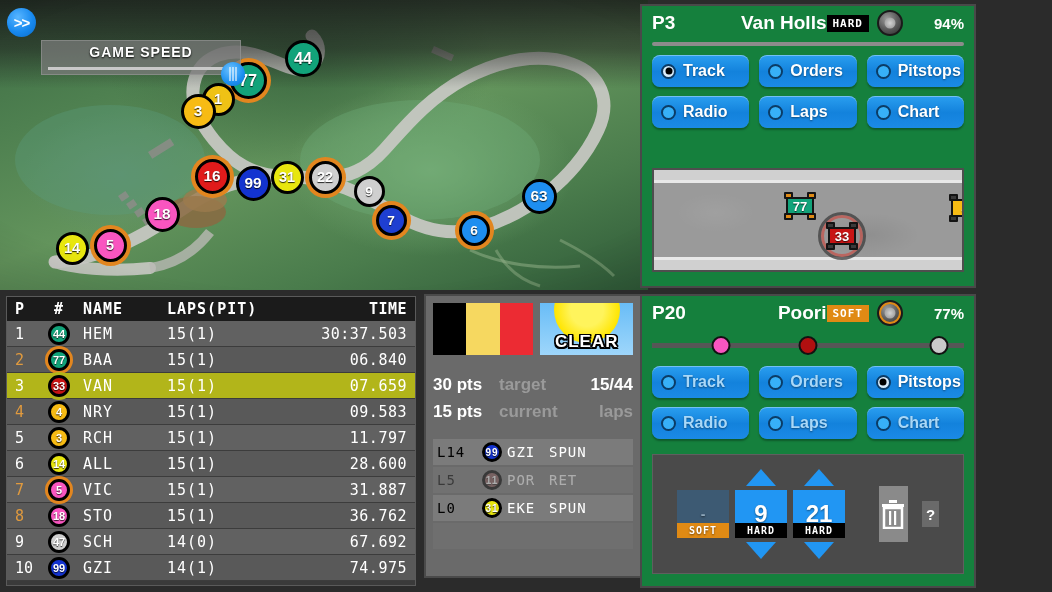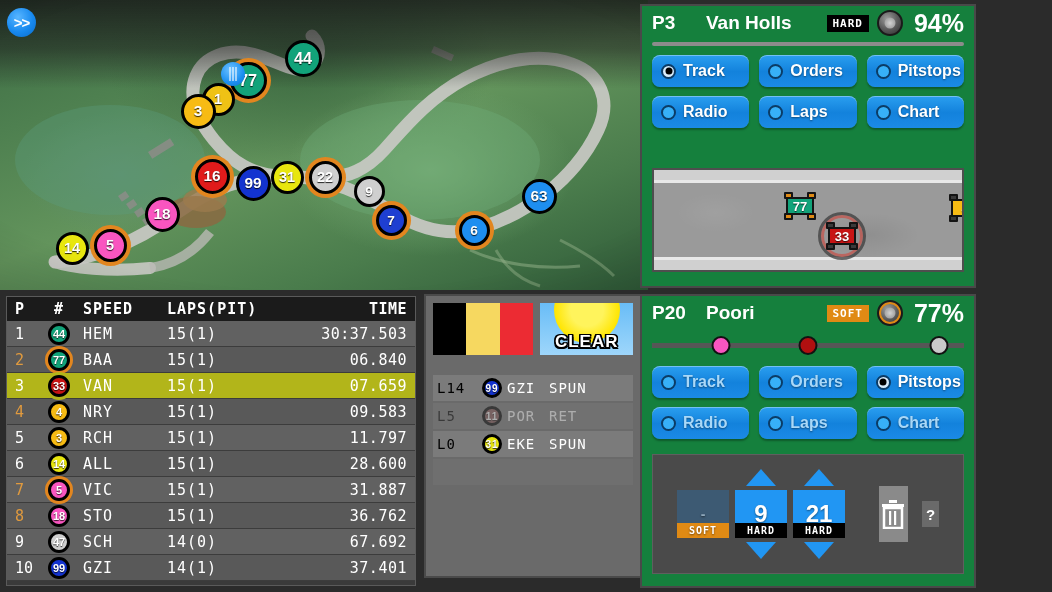--- a/index.html
+++ b/index.html
@@ -186,40 +186,40 @@
   }
   #panel-top { top: 4px; height: 284px; }
   #panel-bot { top: 294px; height: 294px; }
 
   .p-header {
     display: flex; align-items: center; height: 34px;
     padding: 0 10px; color: #fff;
     font-family: "Liberation Sans", sans-serif;
   }
   .p-pos { font-size: 19px; font-weight: bold; width: 54px; }
-  .p-name { font-size: 19px; font-weight: bold; flex: 1; }
+  .p-name { font-size: 19px; font-weight: bold; flex: 1; text-align: right; }
   .tyre-badge {
     font-family: "DejaVu Sans Mono", monospace;
     font-size: 11px; font-weight: bold; letter-spacing: 1px;
     padding: 2px 6px; color: #fff; margin-right: 8px;
   }
   .tyre-badge.hard { background: #000; }
   .tyre-badge.soft { background: #e08a14; }
   .tyre-icon {
     width: 26px; height: 26px; border-radius: 50%;
     background: radial-gradient(circle at 38% 32%, #9e9e9e 0%, #5e5e5e 48%, #2c2c2c 100%);
     border: 2px solid #1a1a1a; margin-right: 9px; position: relative;
   }
   .tyre-icon::after {
     content:''; position:absolute; left:50%; top:50%; transform: translate(-50%,-50%);
     width: 11px; height: 11px; border-radius: 50%;
     background: radial-gradient(circle, #d2d2d2, #8e8e8e);
   }
   .tyre-icon.soft-ring { box-shadow: inset 0 0 0 2px #e08a14; }
-  .p-pct { font-size: 25px; font-weight: bold; min-width: 52px; text-align: right; }
+  .p-pct { font-size: 15px; font-weight: bold; min-width: 52px; text-align: right; }
 
   .divider {
     height: 4px; background: #8c8c8c; margin: 2px 10px 0 10px; border-radius: 2px;
   }
 
   
   #stint-strip {
     position: relative; height: 24px; margin: 3px 10px 0 10px;
   }
   #stint-line {
@@ -391,30 +391,34 @@
         <div class="mk ring" style="left: 458.5px; top: 214.5px; width: 31px; height: 31px; background: rgb(30, 142, 240); font-size: 13.64px;">6</div>
         <div class="mk" style="left: 521.5px; top: 178.5px; width: 35px; height: 35px; background: rgb(30, 142, 240); font-size: 15.4px;">63</div>
         <div class="mk" style="left: 144.5px; top: 196.5px; width: 35px; height: 35px; background: rgb(249, 85, 192); font-size: 15.4px;">18</div>
         <div class="mk ring" style="left: 93.5px; top: 228.5px; width: 33px; height: 33px; background: rgb(249, 85, 192); font-size: 14.52px;">5</div>
         <div class="mk" style="left: 55.5px; top: 231.5px; width: 33px; height: 33px; background: rgb(232, 230, 15); font-size: 14.52px;">14</div>
       </div>
 
     <div id="map-vignette"></div>
 
     <div id="ff-button">&gt;&gt;</div>
+    <div id="speed-panel">
+      <div id="speed-label">GAME SPEED</div>
+      <div id="speed-track"></div>
+    </div>
     <div id="speed-thumb">
         <div id="speed-thumb-bar"></div>
       </div>
   </div>
 
   <div id="leaderboard">
     <div id="lb-head">
       <div class="c-p">P</div>
       <div class="c-num">#</div>
-      <div class="c-name">SPEED</div>
+      <div class="c-name">NAME</div>
       <div class="c-laps">LAPS(PIT)</div>
       <div class="c-time">TIME</div>
     </div>
     <div id="lb-body">
         <div class="lb-row">
           <div class="c-p p-gold">1</div>
           <div class="c-num">
             <div class="badge" style="background: rgb(18, 163, 122);">44</div>
           </div>
           <div class="c-name">HEM</div>
@@ -493,39 +497,49 @@
           <div class="c-laps">14(0)</div>
           <div class="c-time">67.692</div>
         </div>
         <div class="lb-row alt">
           <div class="c-p p-gold">10</div>
           <div class="c-num">
             <div class="badge" style="background: rgb(19, 51, 208);">99</div>
           </div>
           <div class="c-name">GZI</div>
           <div class="c-laps">14(1)</div>
-          <div class="c-time">37.401</div>
+          <div class="c-time">74.975</div>
         </div>
       </div>
   </div>
 
   <div id="info-panel">
     <div id="flag-row">
       <div id="flag-be">
           <div style="background: rgb(0, 0, 0);"></div>
           <div style="background: rgb(246, 216, 96);"></div>
           <div style="background: rgb(236, 43, 51);"></div>
         </div>
       <div id="weather">
         <div id="sun"></div>
         <div id="weather-label">CLEAR</div>
       </div>
     </div>
 
     <div id="pts-block">
+      <div class="pts-line">
+        <span class="pts-v">30 pts</span>
+        <span class="pts-k">target</span>
+        <span class="pts-r">15/44</span>
+      </div>
+      <div class="pts-line">
+        <span class="pts-v">15 pts</span>
+        <span class="pts-k">current</span>
+        <span class="pts-r dim">laps</span>
+      </div>
     </div>
 
     <div id="event-log">
         <div class="ev-row">
           <div class="ev-lap">L14</div>
           <div class="ev-badge">
             <div class="badge" style="background: rgb(19, 51, 208); width: 20px; height: 20px; font-size: 10px;">99</div>
           </div>
           <div class="ev-name">GZI</div>
           <div class="ev-act">SPUN</div>

